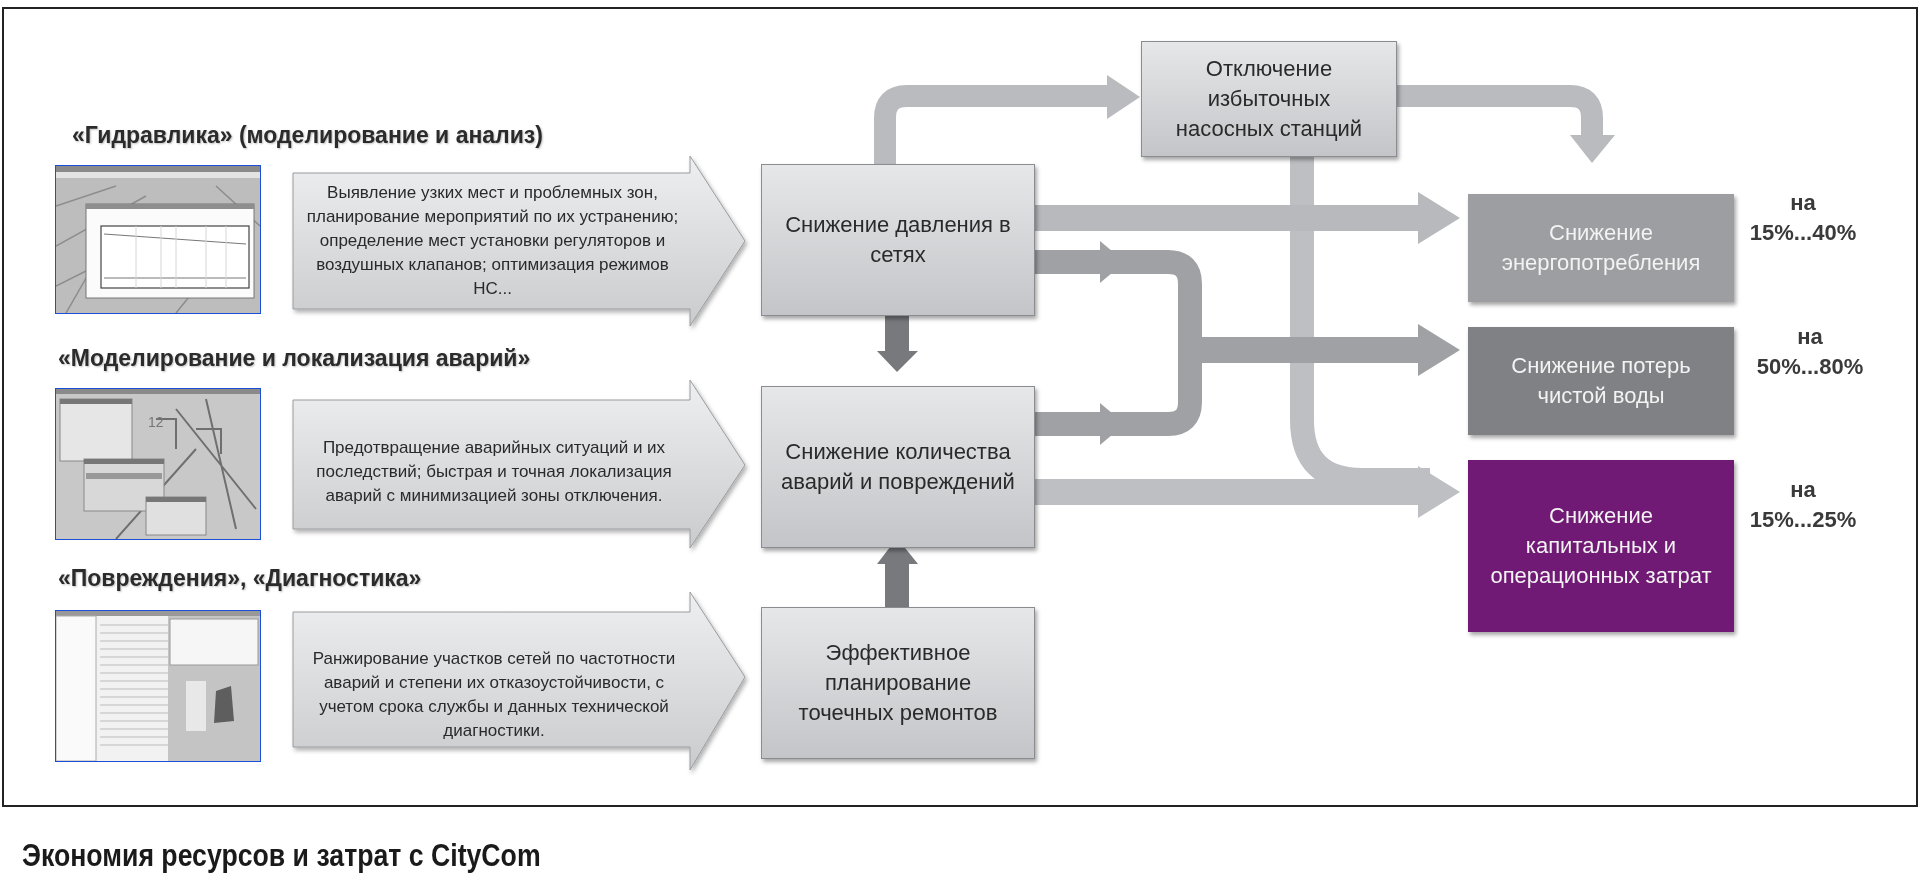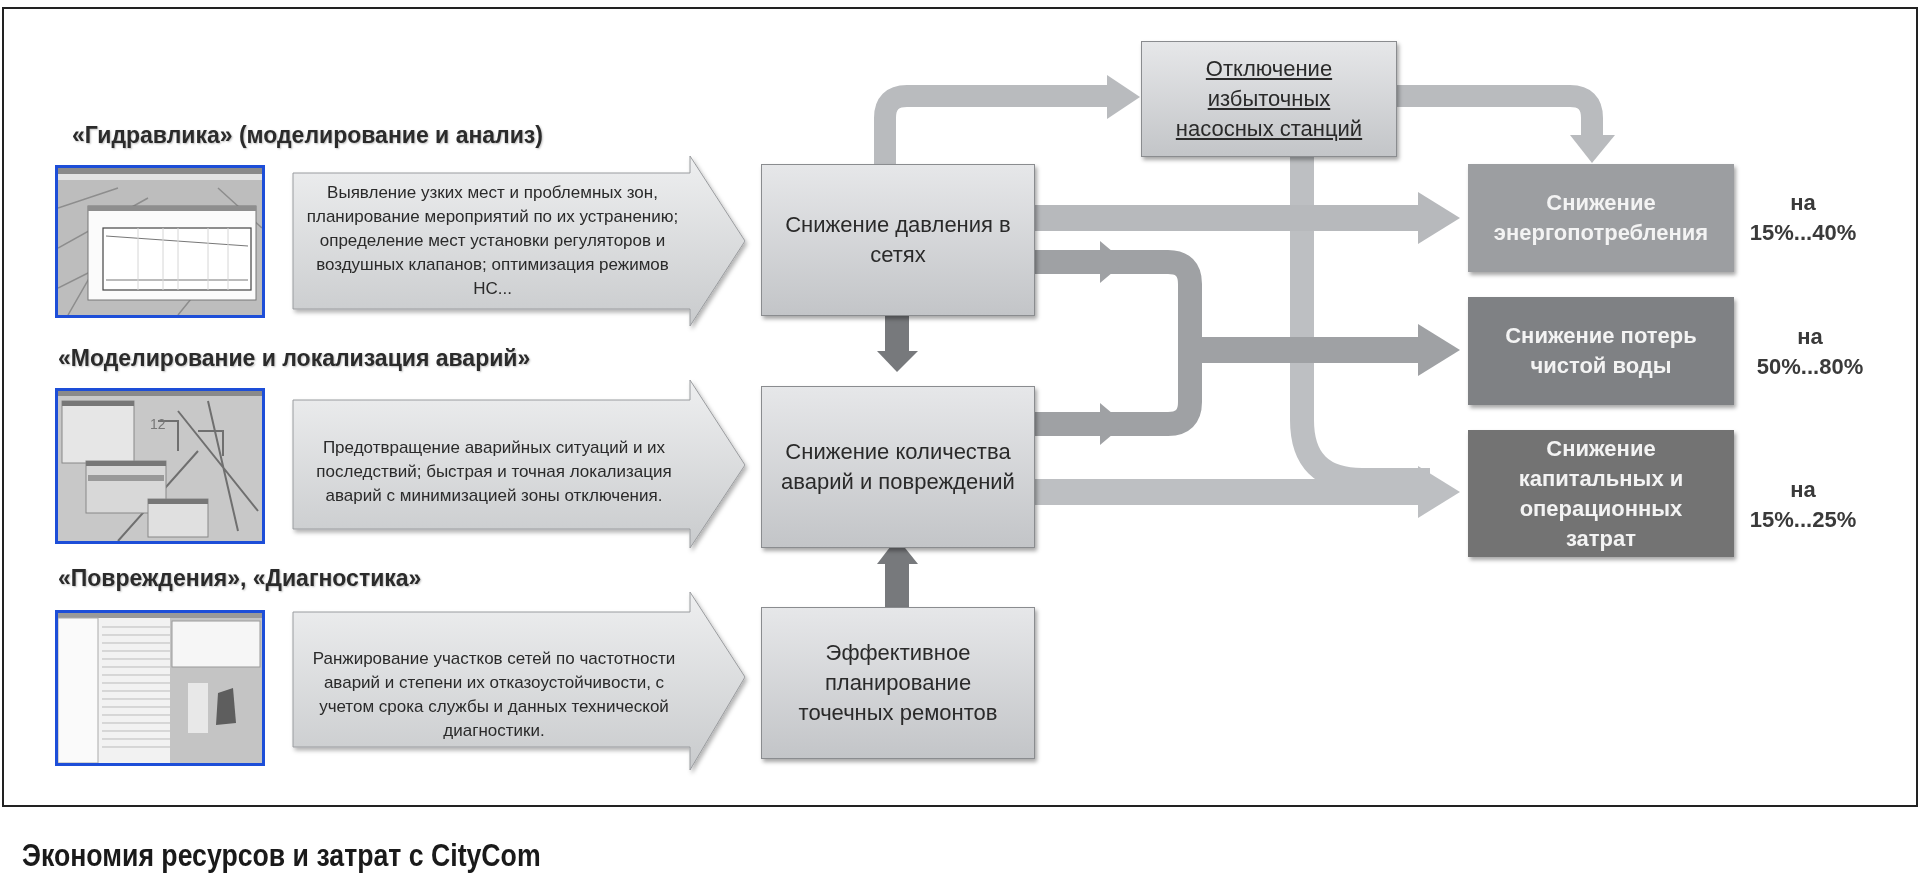--- a/index.html
+++ b/index.html
@@ -3,30 +3,30 @@
 <meta charset="utf-8">
 <style>
   html, body { margin:0; padding:0; background:#ffffff; }
   body { width:1923px; height:884px; position:relative; overflow:hidden;
          font-family:"Liberation Sans", "DejaVu Sans", sans-serif; color:#2a2a2a; }
   .frame { position:absolute; left:2px; top:7px; width:1916px; height:800px;
            border:2px solid #222; box-sizing:border-box; background:#fff; }
   #flow { position:absolute; left:0; top:0; width:1923px; height:884px; }
   .section-title { position:absolute; font-weight:bold; font-size:23px; color:#2b2b2b;
                    text-shadow:1px 1px 2px rgba(0,0,0,0.25); white-space:nowrap; }
-  .thumb { position:absolute; border:3px solid #1d4ed8; background:#fdba74; overflow:hidden; }
+  .thumb { position:absolute; border:1px solid #1d4ed8; background:#fdba74; overflow:hidden; }
   .thumb svg { display:block; }
   .arrow-text { position:absolute; display:flex; align-items:center; justify-content:center;
                 text-align:center; font-size:17px; line-height:24px; color:#2a2a2a; }
   .box { position:absolute; display:flex; align-items:center; justify-content:center;
          text-align:center; box-sizing:border-box; }
   .box.light { background:linear-gradient(#e6e7e9,#c3c5c8); border:1px solid #8a8c8f;
                box-shadow:2px 3px 4px rgba(0,0,0,0.35); font-size:22px; line-height:30px; color:#2a2a2a; }
-  .box.dark { color:#f3f3f3; font-weight:bold; font-size:22px; line-height:30px;
-              box-shadow:2px 3px 4px rgba(0,0,0,0.35); }
+  .box.dark { color:#f3f3f3; font-weight:normal; font-size:22px; line-height:30px;
+              box-shadow:2px 3px 4px rgba(0,0,0,0.35);margin-top:30px; }
   .pct { position:absolute; text-align:center; font-weight:bold; font-size:22px; line-height:30px; color:#3a3a3a; }
   .caption { position:absolute; left:22px; top:838px; font-weight:bold; font-size:31px;
              letter-spacing:0px; color:#1a1a1a; transform:scaleX(0.86); transform-origin:left top; white-space:nowrap;
              font-family:"Liberation Sans Narrow","Liberation Sans", sans-serif; }
 </style>
 </head>
 <body>
 
 <div class="frame"></div>
 
@@ -122,31 +122,31 @@
 
 <div class="box light" style="left:761px;top:164px;width:274px;height:152px;padding:16px 10px;">
   <span>Снижение давления в сетях</span>
 </div>
 <div class="box light" style="left:761px;top:386px;width:274px;height:162px;padding:0 18px;">
   <span>Снижение количества аварий и повреждений</span>
 </div>
 <div class="box light" style="left:761px;top:607px;width:274px;height:152px;padding:0 18px;">
   <span>Эффективное планирование точечных ремонтов</span>
 </div>
-<div class="box light" style="left:1141px;top:41px;width:256px;height:116px;padding:0 30px;text-decoration:underline;">
+<div class="box light" style="left:1141px;top:41px;width:256px;height:116px;padding:0 30px;">
   <span>Отключение избыточных насосных станций</span>
 </div>
 
 <div class="box dark" style="left:1468px;top:164px;width:266px;height:108px;background:#9c9ea1;padding:0 8px;">
   <span>Снижение энергопотребления</span>
 </div>
 <div class="box dark" style="left:1468px;top:297px;width:266px;height:108px;background:#7f8184;padding:0 22px;">
   <span>Снижение потерь чистой воды</span>
 </div>
-<div class="box dark" style="left:1468px;top:430px;width:266px;height:127px;background:#737373;padding:0 20px;">
+<div class="box dark" style="left:1468px;top:430px;width:266px;height:172px;background:#701a75;padding:0 20px;">
   <span>Снижение капитальных и операционных затрат</span>
 </div>
 
 <div class="pct" style="left:1738px;top:188px;width:130px;">
   <div>на</div>
   <div>15%...40%</div>
 </div>
 <div class="pct" style="left:1745px;top:322px;width:130px;">
   <div>на</div>
   <div>50%...80%</div>

